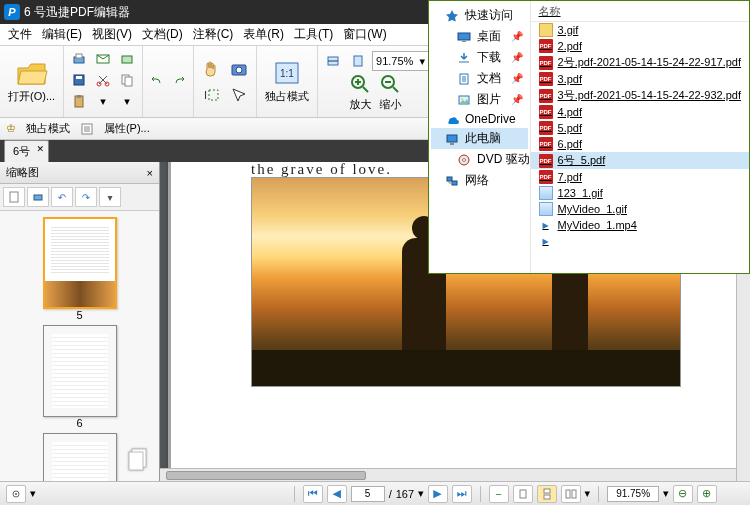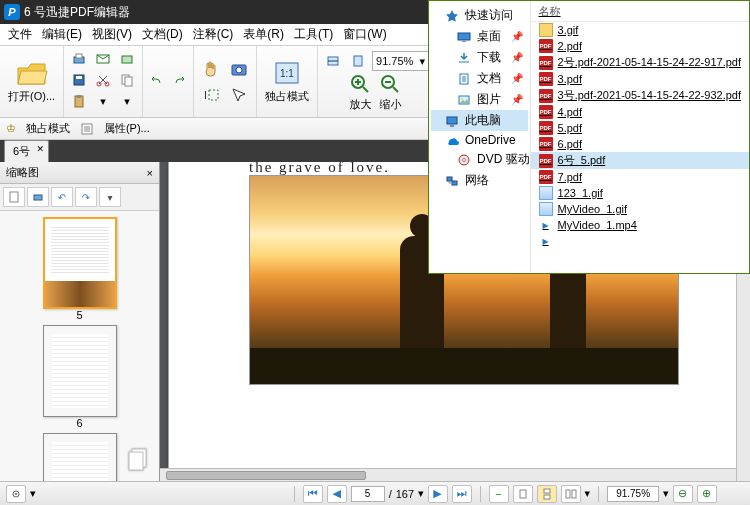--- a/index.html
+++ b/index.html
@@ -30,21 +30,21 @@
 .thumb { margin: 2px auto 4px; text-align: center; }
 .thumb .page { width: 74px; height: 92px; margin: 0 auto; border: 1px solid #888; background: #fff; box-shadow: 1px 1px 2px rgba(0,0,0,.2); }
 .thumb.sel .page { border: 2px solid #f5a623; }
 .thumb .pg5 { display:flex; flex-direction:column; }
 .thumb .pg5 .t { flex:1; background: repeating-linear-gradient(#fff,#fff 2px,#e5e5e5 2px,#e5e5e5 3px); margin:6px; }
 .thumb .pg5 .im { height:26px; background: linear-gradient(to right,#e5a04a,#7c4f20,#e5a04a); }
 .thumb .lbl { font-size: 11px; }
 .thumb-stack { position:absolute; bottom:28px; left:126px; }
 .thumb-stack svg { filter: drop-shadow(0 0 1px rgba(0,0,0,.3)); }
 .main-doc { flex: 1; background: #525659; position: relative; overflow: hidden; }
-.page-view { position:absolute; left:8px; top:-10px; right:8px; bottom:4px; background:#fff; border:1px solid #a3a3a3; box-shadow:2px 2px 6px rgba(0,0,0,.5); overflow:hidden; }
+.page-view { position:absolute; left:8px; top:-10px; right:8px; bottom:4px; background:#fff; border:3px solid #a3a3a3; box-shadow:2px 2px 6px rgba(0,0,0,.5); overflow:hidden; }
 .page-text { font-family: Georgia, serif; font-size: 15px; color: #222; letter-spacing: 2px; padding: 6px 12px 0 80px; white-space: nowrap; }
 .page-img { position:absolute; left:80px; top:22px; width:430px; height:210px; background: linear-gradient(to bottom, #d9a158 0%, #f7cf7a 18%, #ffeebb 28%, #ffd87a 38%, #ef9e3a 48%, #bb6a22 62%, #5f4018 80%, #2f2410 100%); border:1px solid #999; overflow:hidden; }
 .sil { position:absolute; bottom:28px; background:#2a1c0a; border-radius: 14px 14px 0 0; }
 .sil.p1 { left:150px; width:44px; height:120px; }
 .sil.p1::before { content:""; position:absolute; top:-22px; left:10px; width:24px; height:24px; background:#2a1c0a; border-radius:50%; }
 .sil.p2 { left:300px; width:36px; height:100px; }
 .sil.p2::before { content:""; position:absolute; top:-20px; left:7px; width:22px; height:22px; background:#2a1c0a; border-radius:50%; }
 .grass { position:absolute; bottom:0; left:0; right:0; height:36px; background:#1e1808; }
 .statusbar { height: 24px; background: linear-gradient(#f6f6f6,#e4e4e4); border-top: 1px solid #bbb; display:flex; align-items:center; font-size:11px; padding:0 6px; gap:4px; }
 .sb-sep { width:1px; height:16px; background:#bbb; margin:0 4px; }
@@ -505,36 +505,36 @@
         <span class="nav-ico">
           <svg width="14" height="14">
             <rect x="2" y="3" width="10" height="8" fill="#dfeffe" stroke="#2a7ac0"></rect>
             <circle cx="5" cy="6" r="1" fill="#f7c94b"></circle>
             <path d="M3 10l3-3 2 2 2-3 2 4" fill="#7fc77f"></path>
           </svg>
         </span>
         <span>图片</span>
         <span class="pin">📌</span>
       </div>
+      <div class="nav-item">
+        <span class="nav-ico">
+          <svg width="14" height="14">
+            <path d="M4 9a3 3 0 0 1 3-3 3 3 0 0 1 5 2 2 2 0 0 1 0 4H4a2 2 0 0 1 0-3z" fill="#0a7dd6"></path>
+          </svg>
+        </span>
+        <span>OneDrive</span>
+      </div>
       <div class="nav-item sel">
         <span class="nav-ico">
           <svg width="14" height="14">
             <rect x="2" y="3" width="10" height="7" fill="#3a8dde" stroke="#1a4a7a"></rect>
             <rect x="5" y="11" width="4" height="2" fill="#888"></rect>
           </svg>
         </span>
         <span>此电脑</span>
-      </div>
-      <div class="nav-item">
-        <span class="nav-ico">
-          <svg width="14" height="14">
-            <path d="M4 9a3 3 0 0 1 3-3 3 3 0 0 1 5 2 2 2 0 0 1 0 4H4a2 2 0 0 1 0-3z" fill="#0a7dd6"></path>
-          </svg>
-        </span>
-        <span>OneDrive</span>
       </div>
       <div class="nav-item sub">
         <span class="nav-ico">
           <svg width="14" height="14">
             <circle cx="7" cy="7" r="5" fill="#e8e8e8" stroke="#c51f1f"></circle>
             <circle cx="7" cy="7" r="1.5" fill="#fff" stroke="#888"></circle>
           </svg>
         </span>
         <span>DVD 驱动器 (E:) offi</span>
       </div>

